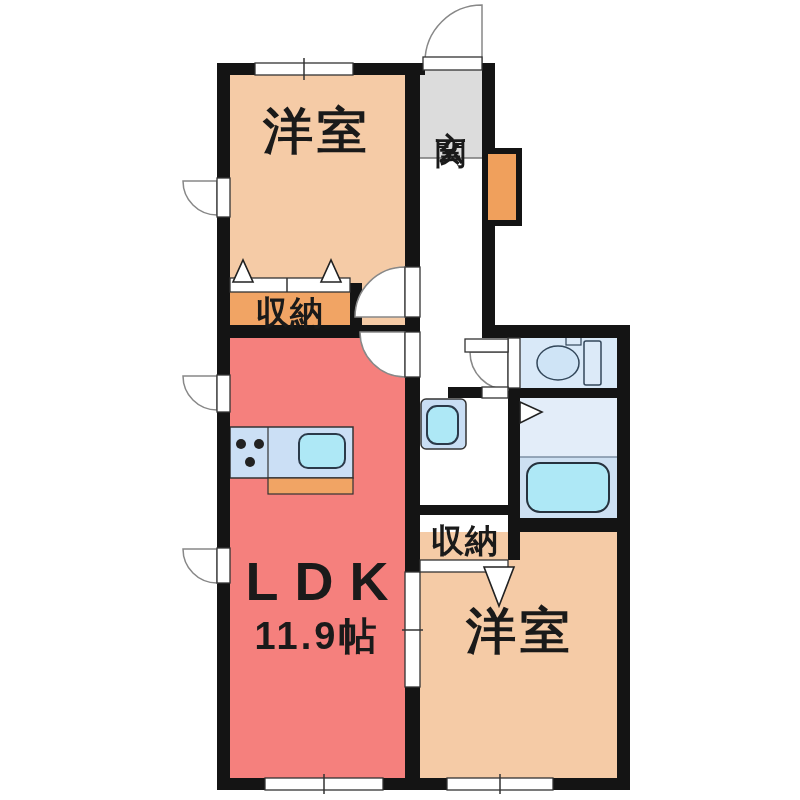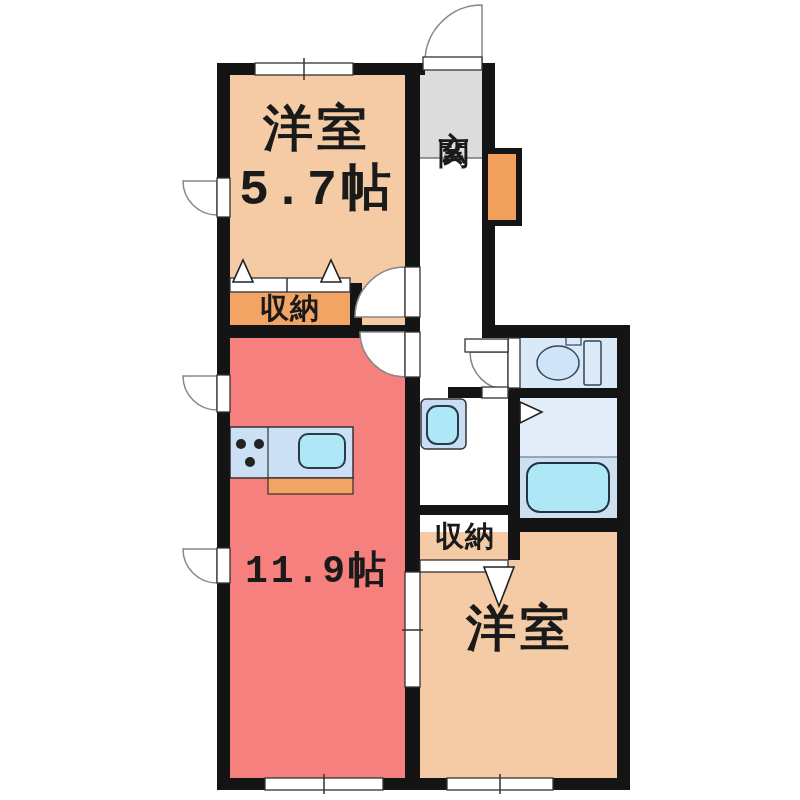--- a/index.html
+++ b/index.html
@@ -1,25 +1,25 @@
 <!DOCTYPE html>
 <html><head>
 <meta charset="utf-8">
 <style>
   html,body{margin:0;padding:0;background:#fff;}
   #stage{position:relative;width:800px;height:800px;background:#ffffff;overflow:hidden;
-         font-family:Liberation Mono, monospace;}
+         font-family:Liberation Sans, sans-serif;}
   #plan-svg{position:absolute;left:0;top:0;}
   .lbl{position:absolute;color:#1a1a1a;font-weight:900;text-align:center;line-height:1.18;
        white-space:nowrap;}
   .lbl span{display:block;}
   .room-big{font-size:50px;letter-spacing:4px;}
   .ldk-line1{font-size:54px;letter-spacing:16px;padding-left:16px;}
   .ldk-line2{font-size:38px;letter-spacing:3px;}
-  .closet{font-size:29px;letter-spacing:1px;}
+  .closet{font-size:33px;letter-spacing:1px;}
   .genkan{writing-mode:vertical-rl;text-orientation:upright;font-size:30px;letter-spacing:8px;
           display:flex;align-items:center;justify-content:center;}
 </style>
 </head>
 <body>
 
 <div id="stage">
 <svg id="plan-svg" width="800" height="800" viewBox="0 0 800 800">
 
   <rect x="230" y="75" width="175" height="208" fill="#f5cba6"></rect>
@@ -113,28 +113,28 @@
     <path d="M484,567 L514,567 L499,606 Z"></path>
   </g>
 </svg>
 
   <div class="lbl genkan" style="left:420px;top:74px;width:62px;height:82px;">
       <span>玄関</span>
     </div>
 
   <div class="lbl" style="left:228px;top:102px;width:178px;">
     <span class="room-big">洋室</span>
-    <span class="room-big">5.7帖</span>
   </div>
 
   <div class="lbl closet" style="left:230px;top:294px;width:120px;">
       <span>収納</span>
     </div>
 
   <div class="lbl" style="left:226px;top:550px;width:182px;">
+    <span class="ldk-line1">LDK</span>
     <span class="ldk-line2">11.9帖</span>
   </div>
 
   <div class="lbl closet" style="left:420px;top:522px;width:90px;">
       <span>収納</span>
     </div>
 
   <div class="lbl" style="left:425px;top:602px;width:190px;">
     <span class="room-big">洋室</span>
   </div>

